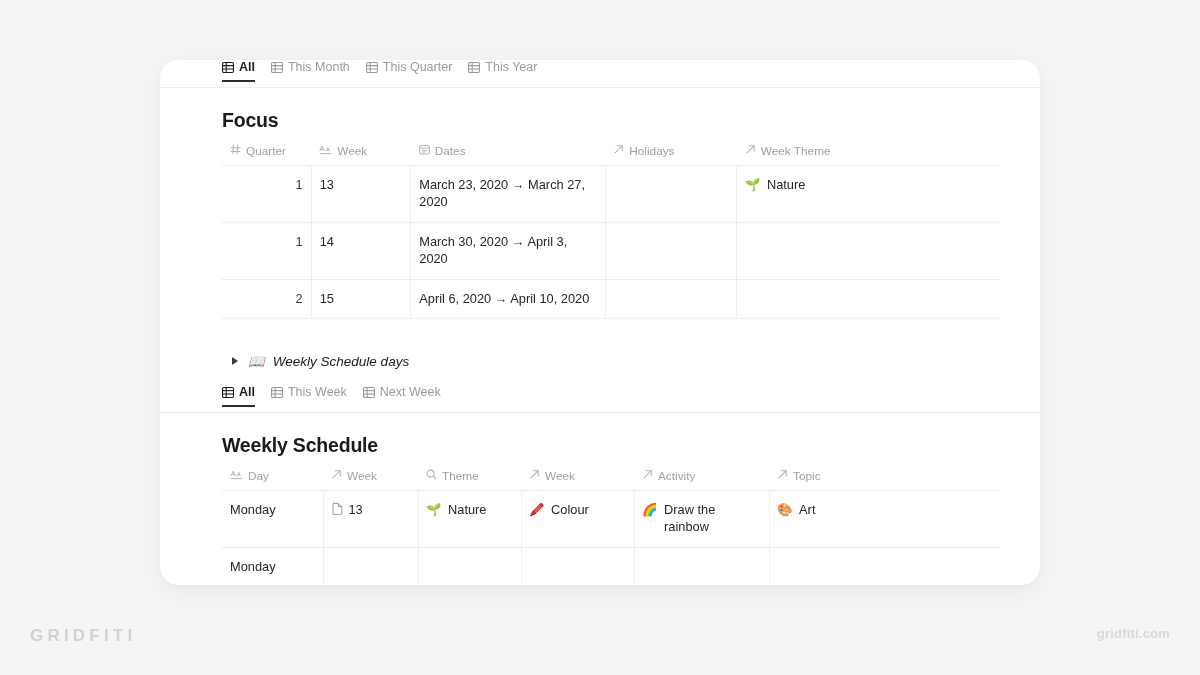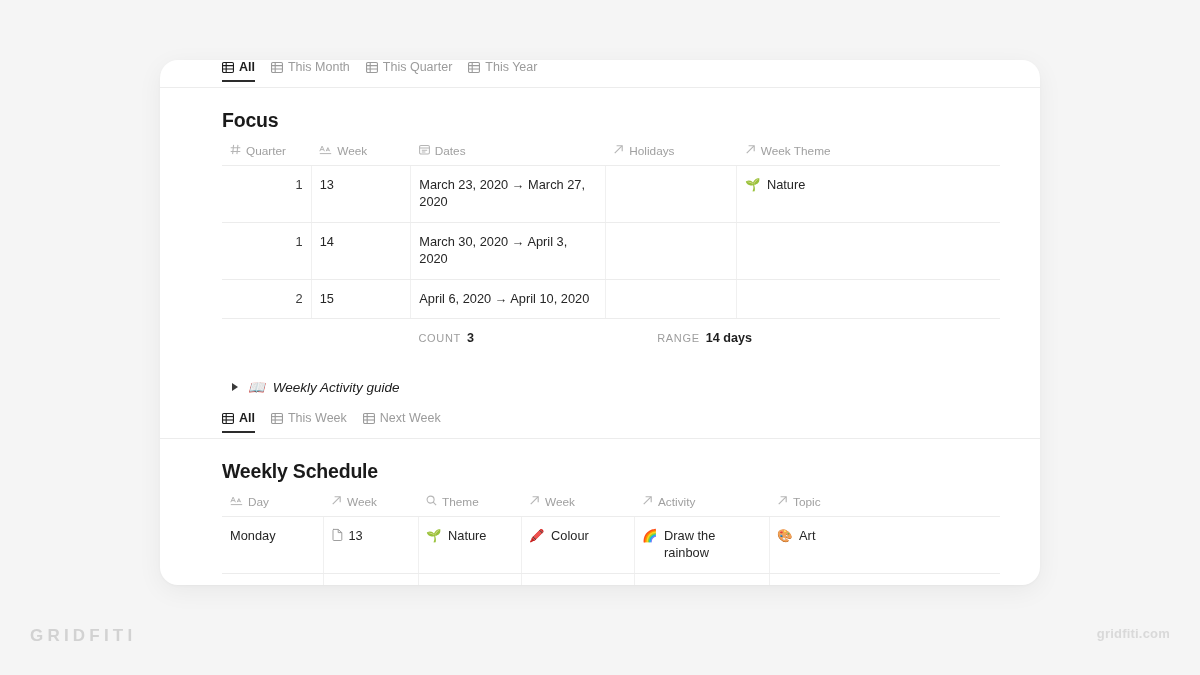--- a/index.html
+++ b/index.html
@@ -357,35 +357,25 @@
             <td>
               <span class="cell">
                 <span class="emo"></span>
                 <span class="txt"></span>
               </span>
             </td>
           </tr>
         </tbody>
       </table>
 
-      <div class="summary">
-        <div class="slot s1">
-          <span>COUNT</span>
-          <span class="val">3</span>
-        </div>
-        <div class="slot s2">
-          <span>RANGE</span>
-          <span class="val">14 days</span>
-        </div>
-      </div>
 
       <div class="toggle-row">
         <span class="tri"></span>
         <span class="emo">📖</span>
-        <span>Weekly Activity guide</span>
+        <span>Weekly Schedule days</span>
       </div>
 
       <div class="tabbar">
         <div class="tab active">
           <span class="ticon">
             <svg class="ico-grid" viewBox="0 0 12 11" fill="none" stroke-width="1.1">
               <rect x="0.55" y="0.55" width="10.9" height="9.9" rx="1.2"></rect>
               <line x1="0.55" y1="3.6" x2="11.45" y2="3.6"></line>
               <line x1="0.55" y1="7" x2="11.45" y2="7"></line>
               <line x1="4.2" y1="0.55" x2="4.2" y2="10.45"></line>

